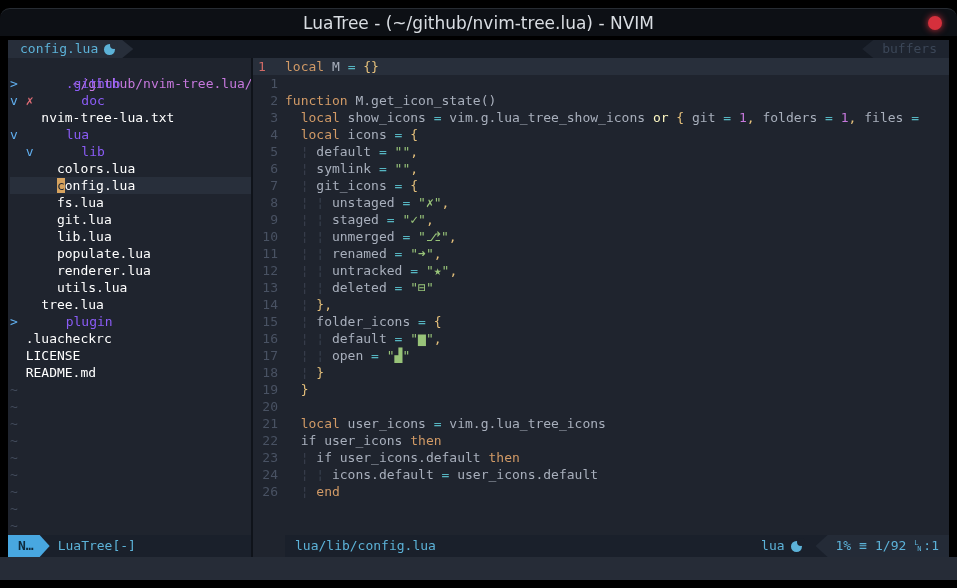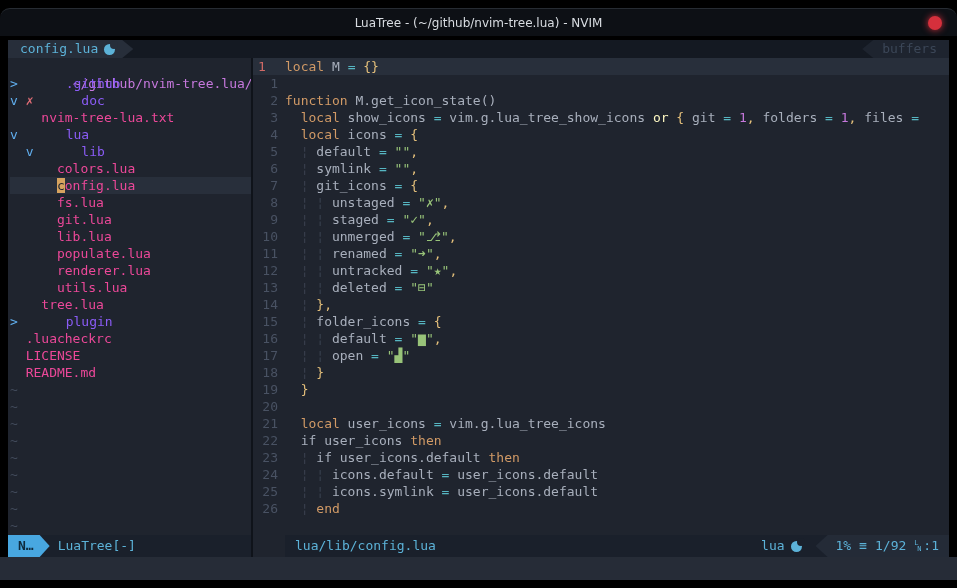--- a/index.html
+++ b/index.html
@@ -14,21 +14,21 @@
   
   .titlebar {
     position:absolute; left:0; right:0; top:8px; height:28px;
     background:#0d1015;
     border-top:1px solid #272c33;
     border-radius:10px 10px 0 0;
     display:flex; align-items:center; justify-content:center;
   }
   .titlebar .title {
     font-family:"DejaVu Sans", sans-serif;
-    font-size:12px; color:#d9dde2;
+    font-size:17px; color:#d9dde2;
   }
   .close-btn {
     position:absolute; right:15px; top:7px; width:14px; height:14px;
     border-radius:50%; background:#d5303c;
     box-shadow:0 0 7px rgba(233,52,66,.9);
   }
 
   
   .term {
     position:absolute; left:8px; right:8px; top:40px; height:517px;
@@ -60,21 +60,21 @@
   .tree { width:243px; overflow:hidden; padding-left:2px; }
   .vsep { width:2px; background:#0f131a; }
   .code { flex:1; overflow:hidden; }
 
   .row, .crow { height:17px; line-height:17px; font-size:13px; white-space:pre; }
   .row.cursorline, .crow.cur { background:#282f3b; }
 
   .tk-root   { color:#c678dd; }
   .tk-chev   { color:#61afef; }
   .tk-dir    { color:#8b5cf6;margin-left:40px; }
-  .tk-file   { color:#ec4899; }
+  .tk-file   { color:#ffffff; }
   .tk-xmark  { color:#e06c75; }
   .tk-cursor { background:#d6a35f; color:#1f242e; }
   .tk-tilde  { color:#414a5a; }
 
   .tk-kw    { color:#d19a66; }
   .tk-id    { color:#a8afbc; }
   .tk-op    { color:#56b6c2; }
   .tk-orkw  { color:#fef9c3; }
   .tk-str   { color:#98c379; }
   .tk-num   { color:#c678dd; }
@@ -187,21 +187,20 @@
           <div class="crow"><span class="lnum">15</span><span class="ltxt"><span class="tk-guide">  ¦ </span><span class="tk-id">folder_icons </span><span class="tk-op">=</span><span class="tk-id"> </span><span class="tk-pun">{</span></span></div>
           <div class="crow"><span class="lnum">16</span><span class="ltxt"><span class="tk-guide">  ¦ ¦ </span><span class="tk-id">default </span><span class="tk-op">=</span><span class="tk-str"> "▆"</span><span class="tk-pun">,</span></span></div>
           <div class="crow"><span class="lnum">17</span><span class="ltxt"><span class="tk-guide">  ¦ ¦ </span><span class="tk-id">open </span><span class="tk-op">=</span><span class="tk-str"> "▟"</span></span></div>
           <div class="crow"><span class="lnum">18</span><span class="ltxt"><span class="tk-guide">  ¦ </span><span class="tk-pun">}</span></span></div>
           <div class="crow"><span class="lnum">19</span><span class="ltxt"><span class="tk-id">  </span><span class="tk-pun">}</span></span></div>
           <div class="crow"><span class="lnum">20</span><span class="ltxt"></span></div>
           <div class="crow"><span class="lnum">21</span><span class="ltxt"><span class="tk-id">  </span><span class="tk-kw">local</span><span class="tk-id"> user_icons </span><span class="tk-op">=</span><span class="tk-id"> vim.g.lua_tree_icons</span></span></div>
           <div class="crow"><span class="lnum">22</span><span class="ltxt"><span class="tk-id">  if user_icons </span><span class="tk-kw">then</span></span></div>
           <div class="crow"><span class="lnum">23</span><span class="ltxt"><span class="tk-guide">  ¦ </span><span class="tk-id">if user_icons.default </span><span class="tk-kw">then</span></span></div>
           <div class="crow"><span class="lnum">24</span><span class="ltxt"><span class="tk-guide">  ¦ ¦ </span><span class="tk-id">icons.default </span><span class="tk-op">=</span><span class="tk-id"> user_icons.default</span></span></div>
-          <div class="crow"><span class="lnum">25</span><span class="ltxt"><span class="tk-guide">  ¦ ¦ </span><span class="tk-id">icons.symlink </span><span class="tk-op">=</span><span class="tk-id"> user_icons.default</span></span></div>
           <div class="crow"><span class="lnum">26</span><span class="ltxt"><span class="tk-guide">  ¦ </span><span class="tk-kw">end</span></span></div>
         </div>
     </div>
   </div>
 
   <div class="statusline">
     <div class="st-left">
       <span class="mode-chunk">N…</span>
       <span class="st-winname">LuaTree[-]</span>
     </div>

